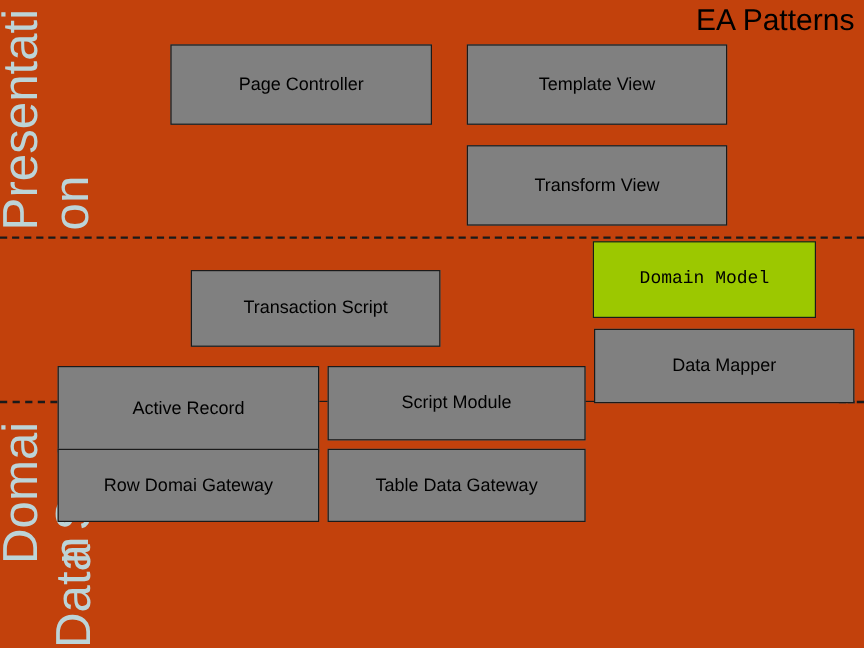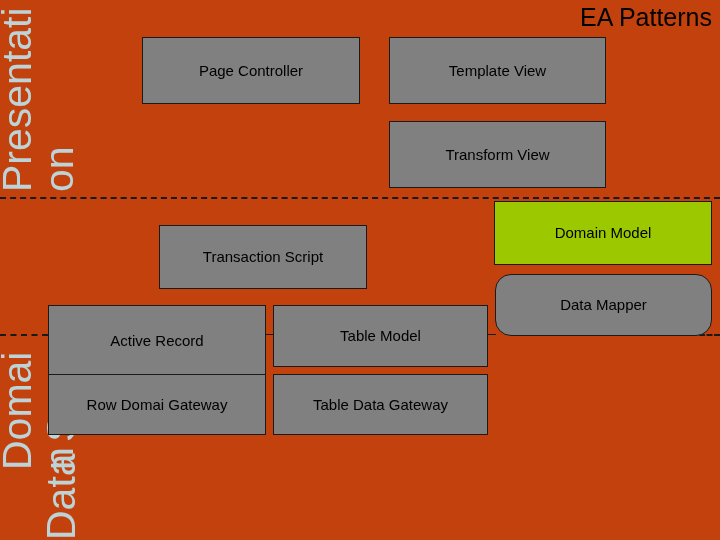--- a/index.html
+++ b/index.html
@@ -115,34 +115,34 @@
 
 
   <div class="box" style="left:389px; top:121px; width:217px; height:67px;">
     <span class="box-label">Transform View</span>
   </div>
 
   <div class="box" style="left:159px; top:225px; width:208px; height:64px;">
     <span class="box-label">Transaction Script</span>
   </div>
 
-  <div class="box green" style="left:494px; top:201px; width:218px; height:64px;">
+  <div class="box green" style="left:494px; top:201px; width:186px; height:64px;font-family:Liberation Mono, monospace;">
     <span class="box-label">Domain Model</span>
   </div>
 
-  <div class="box" style="left:495px; top:274px; width:217px; height:62px;border-radius:16px;">
+  <div class="box" style="left:495px; top:274px; width:217px; height:62px;">
     <span class="box-label">Data Mapper</span>
   </div>
 
   <div class="box" style="left:48px; top:305px; width:218px; height:72px;">
     <span class="box-label">Active Record</span>
   </div>
 
   <div class="box" style="left:273px; top:305px; width:215px; height:62px;">
-    <span class="box-label">Table Model</span>
+    <span class="box-label">Script Module</span>
   </div>
 
   <div class="box" style="left:48px; top:374px; width:218px; height:61px;">
     <span class="box-label">Row Domai Gateway</span>
   </div>
 
   <div class="box" style="left:273px; top:374px; width:215px; height:61px;justify-content:center;">
     <span class="box-label">Table Data Gateway</span>
   </div>
 

